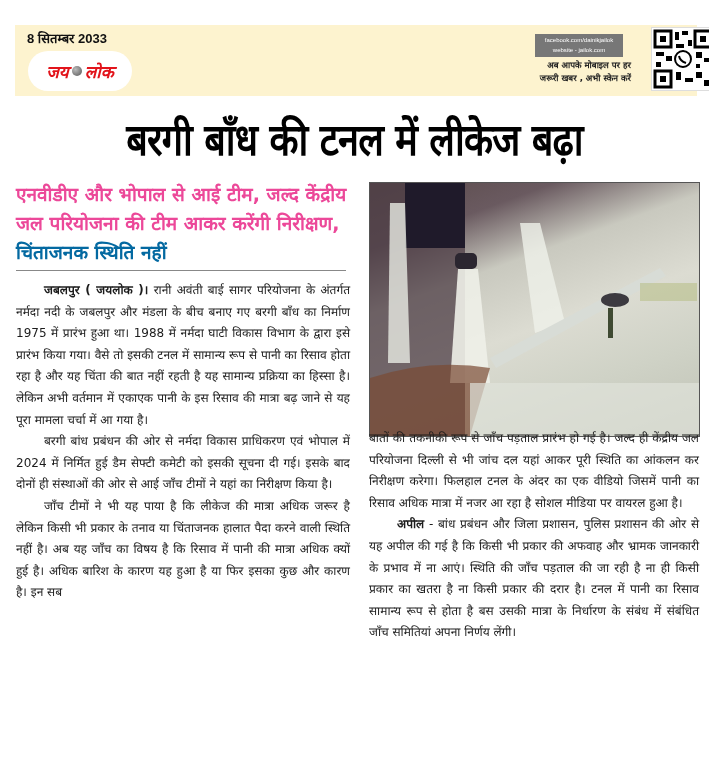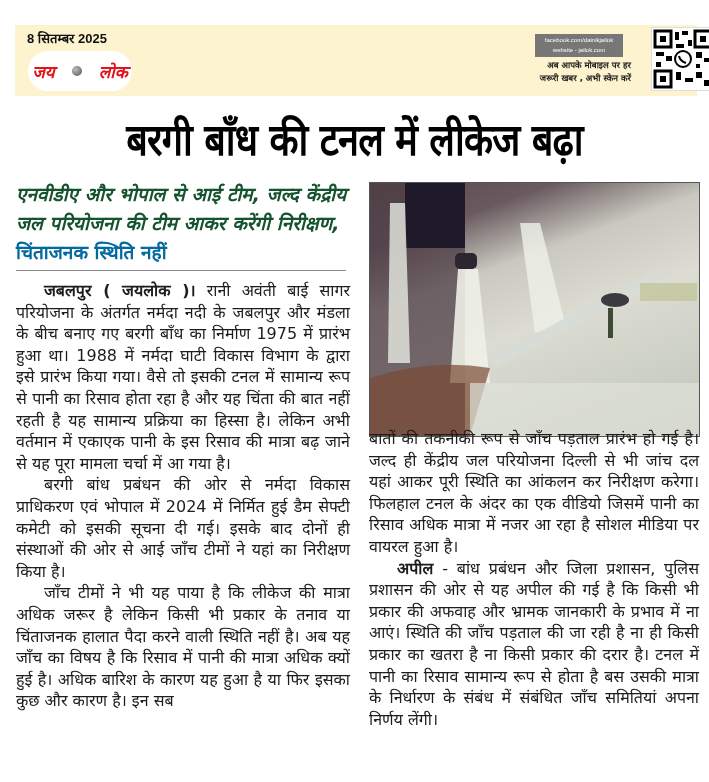--- a/index.html
+++ b/index.html
@@ -5,62 +5,62 @@
   html, body { margin: 0; padding: 0; background: #ffffff; }
   body { width: 709px; height: 782px; position: relative; overflow: hidden;
          font-family: "DejaVu Sans", sans-serif; color: #1a1a1a; }
 
   .masthead { position: absolute; left: 15px; top: 25px; width: 682px; height: 71px;
               background: #fdf3cf; }
   .date { position: absolute; left: 12px; top: 4px; font-size: 13px; font-weight: bold;
           color: #111; font-family: "Liberation Sans", sans-serif; }
   .logo { position: absolute; left: 13px; top: 26px; width: 104px; height: 40px;
           background: #fff; border-radius: 20px; display: flex; align-items: center;
-          justify-content: center; gap: 17px; }
+          justify-content: center; gap: 3px; }
   .logo-part { color: #e2141b; font-weight: bold; font-style: italic; font-size: 17px;
                font-family: "DejaVu Sans", sans-serif; }
   .globe { width: 10px; height: 10px; border-radius: 50%;
            background: radial-gradient(circle at 35% 35%, #bbb, #555); display: inline-block; }
 
   .social-box { position: absolute; left: 520px; top: 9px; width: 88px; height: 22px;
                 background: #777; color: #fff; font-size: 6px; text-align: center;
                 line-height: 10px; padding-top: 1px; font-family: "Liberation Sans", sans-serif; }
   .scan-text { position: absolute; left: 514px; top: 34px; width: 102px; font-size: 8.5px;
                font-weight: bold; text-align: right; line-height: 13px; color: #222; }
   .qr { position: absolute; left: 636px; top: 2px; width: 62px; height: 62px; background: #fff;
         border: 1px solid #ddd; }
 
   .headline { position: absolute; left: 0; top: 108px; width: 709px; text-align: center;
               font-size: 44px; font-weight: bold; color: #000; letter-spacing: -1px;
               font-family: "DejaVu Sans", sans-serif; transform: scaleX(0.86); transform-origin: center; }
 
   .subhead { position: absolute; left: 16px; top: 180px; width: 335px; font-size: 19px;
              font-weight: bold; line-height: 29px; }
-  .subhead .red { color: #14532d; font-style: italic; }
+  .subhead .red { color: #ec4899; }
   .subhead .black { color: #0369a1; }
   .subhead-rule { position: absolute; left: 16px; top: 270px; width: 330px; height: 1px;
                   background: #888; }
 
   .photo { position: absolute; left: 369px; top: 182px; width: 329px; height: 253px;
            border: 1px solid #555; overflow: hidden;
            background: linear-gradient(160deg, #5a4a4a 0%, #6a5a60 18%, #c9c9bf 35%, #dcdcd2 55%, #cfd2c6 75%, #bfc2b5 100%); }
 
-  .col { position: absolute; font-size: 16px; line-height: 21.6px; color: #1c1c1c;
+  .col { position: absolute; font-size: 12px; line-height: 21.6px; color: #1c1c1c;
          text-align: justify; font-family: "DejaVu Sans", sans-serif; }
   .col p { margin: 0; text-indent: 28px; }
   .col p.noindent { text-indent: 0; }
   .col b { font-weight: bold; }
   .col-left { left: 16px; top: 280px; width: 334px; }
   .col-right { left: 369px; top: 428px; width: 330px; }
 </style>
 </head>
 <body>
 
 <div class="masthead">
-  <div class="date">8 सितम्बर 2025</div>
+  <div class="date">8 सितम्बर 2033</div>
   <div class="logo">
     <span class="logo-part">जय</span>
     <span class="globe"></span>
     <span class="logo-part">लोक</span>
   </div>
   <div class="social-box">
     <div>facebook.com/dainikjailok</div>
     <div>website - jailok.com</div>
   </div>
   <div class="scan-text">

